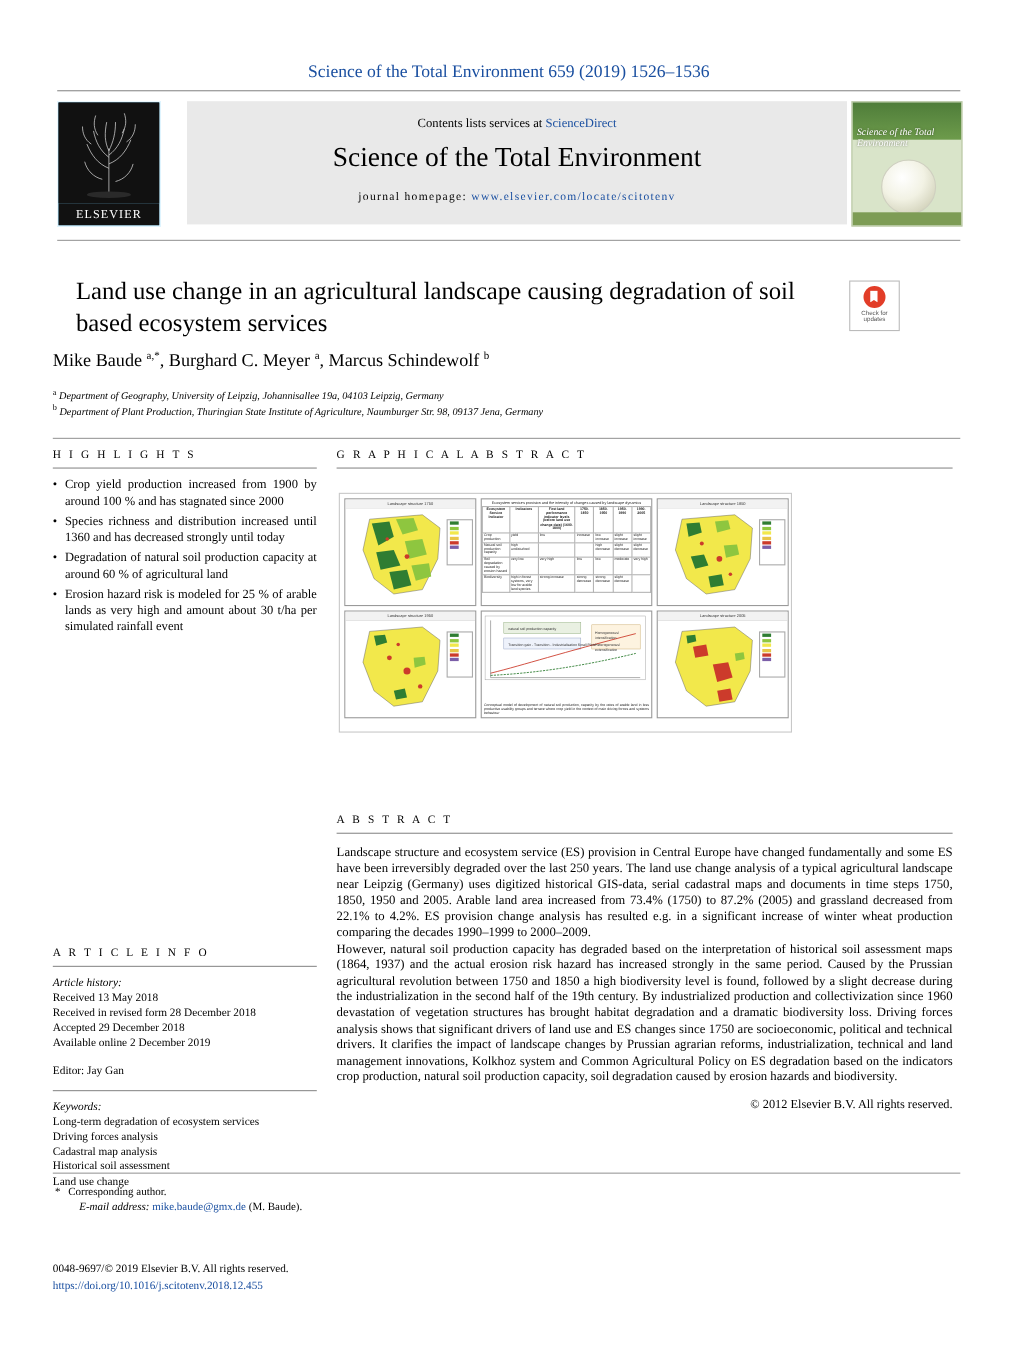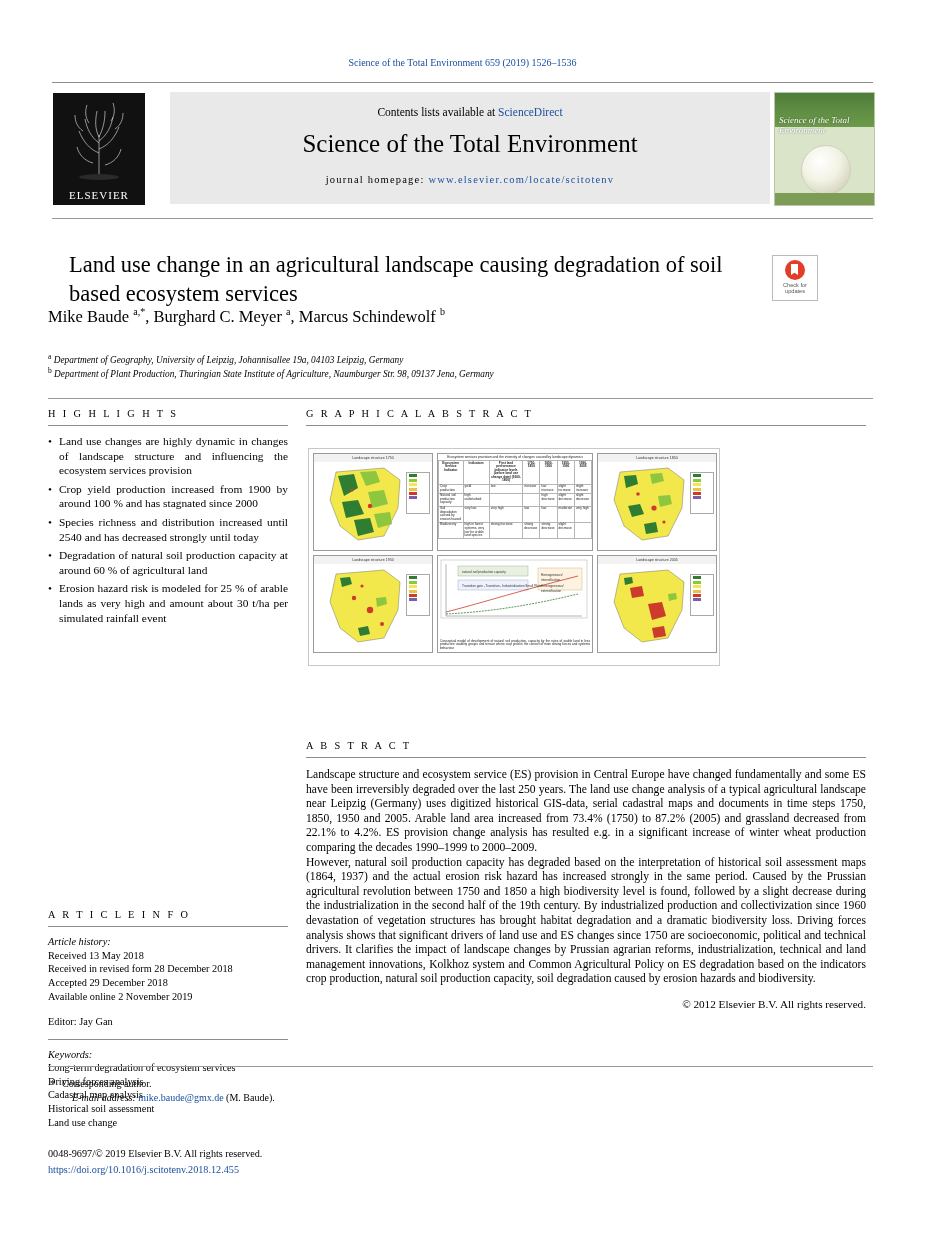--- a/index.html
+++ b/index.html
@@ -21,21 +21,21 @@
     width: 925px;
     height: 1234px;
   }
   
   .runhead {
     position: absolute;
     top: 57px;
     left: 0;
     width: 925px;
     text-align: center;
-    font-size: 10px;
+    font-size: 16px;
     color: #1a4fa0;
     font-family: "Liberation Serif", serif;
   }
   .rule {
     position: absolute;
     background: #9a9a9a;
     height: 1px;
   }
   .rule-top { left: 52px; top: 82px; width: 821px; height: 1px; background:#8c8c8c;}
   
@@ -168,21 +168,21 @@
   .cm-text {
     font-size: 5.6px;
     line-height: 6.4px;
     color: #555;
     margin-top: 2px;
     font-family: "Liberation Sans", sans-serif;
   }
   .authors {
     position: absolute;
     left: 48px;
-    top: 306px;
+    top: 318px;
     width: 720px;
     font-size: 16.5px;
     font-family: "Liberation Serif", serif;
   }
   .authors sup { font-size: 10px; }
   .aff {
     position: absolute;
     left: 48px;
     width: 760px;
     font-size: 9.3px;
@@ -367,21 +367,21 @@
             <path d="M52 72 C 60 70, 66 64, 68 56"></path>
           </g>
           <ellipse cx="46" cy="84" rx="20" ry="3" fill="#2a2a2a"></ellipse>
         </svg>
       </div>
       <div class="elsevier-word">ELSEVIER</div>
     </div>
 
     <div class="banner-center">
       <div class="contents-line">
-        <span>Contents lists available at </span><a href="#">ScienceDirect</a>
+        <span>Contents lists services at </span><a href="#">ScienceDirect</a>
       </div>
       <div class="journal-title">Science of the Total Environment</div>
       <div class="homepage-line">
         <span class="hp-label">journal homepage:</span>
         <span class="hp-url">www.elsevier.com/locate/scitotenv</span>
       </div>
     </div>
 
     <div class="cover-thumb">
       <div class="cover-top"></div>
@@ -411,37 +411,36 @@
   <div class="aff aff-b">
     <sup>b</sup> <span>Department of Plant Production, Thuringian State Institute of Agriculture, Naumburger Str. 98, 09137 Jena, Germany</span>
   </div>
 
   <div class="rule rule-mid"></div>
 
   <div class="col-left">
     <div class="sec-head">H I G H L I G H T S</div>
     <div class="hl-rule"></div>
     <ul class="highlights">
-      <li>Land use changes are highly dynamic in changes of landscape structure and influencing the ecosystem services provision</li>
       <li>Crop yield production increased from 1900 by around 100 % and has stagnated since 2000</li>
-      <li>Species richness and distribution increased until 2540 and has decreased strongly until today</li>
+      <li>Species richness and distribution increased until 1360 and has decreased strongly until today</li>
       <li>Degradation of natural soil production capacity at around 60 % of agricultural land</li>
       <li>Erosion hazard risk is modeled for 25 % of arable lands as very high and amount about 30 t/ha per simulated rainfall event</li>
     </ul>
 
     <div style="height:280px"></div>
 
     <div class="sec-head info-head">A R T I C L E    I N F O</div>
     <div class="info-rule"></div>
     <div class="info-block">
       <div class="ih">Article history:</div>
       <div>Received 13 May 2018</div>
       <div>Received in revised form 28 December 2018</div>
       <div>Accepted 29 December 2018</div>
-      <div>Available online 2 November 2019</div>
+      <div>Available online 2 December 2019</div>
       <div style="height:12px"></div>
       <div>Editor: Jay Gan</div>
     </div>
     <div class="kw-rule"></div>
     <div class="info-block">
       <div class="ih">Keywords:</div>
       <div>Long-term degradation of ecosystem services</div>
       <div>Driving forces analysis</div>
       <div>Cadastral map analysis</div>
       <div>Historical soil assessment</div>

